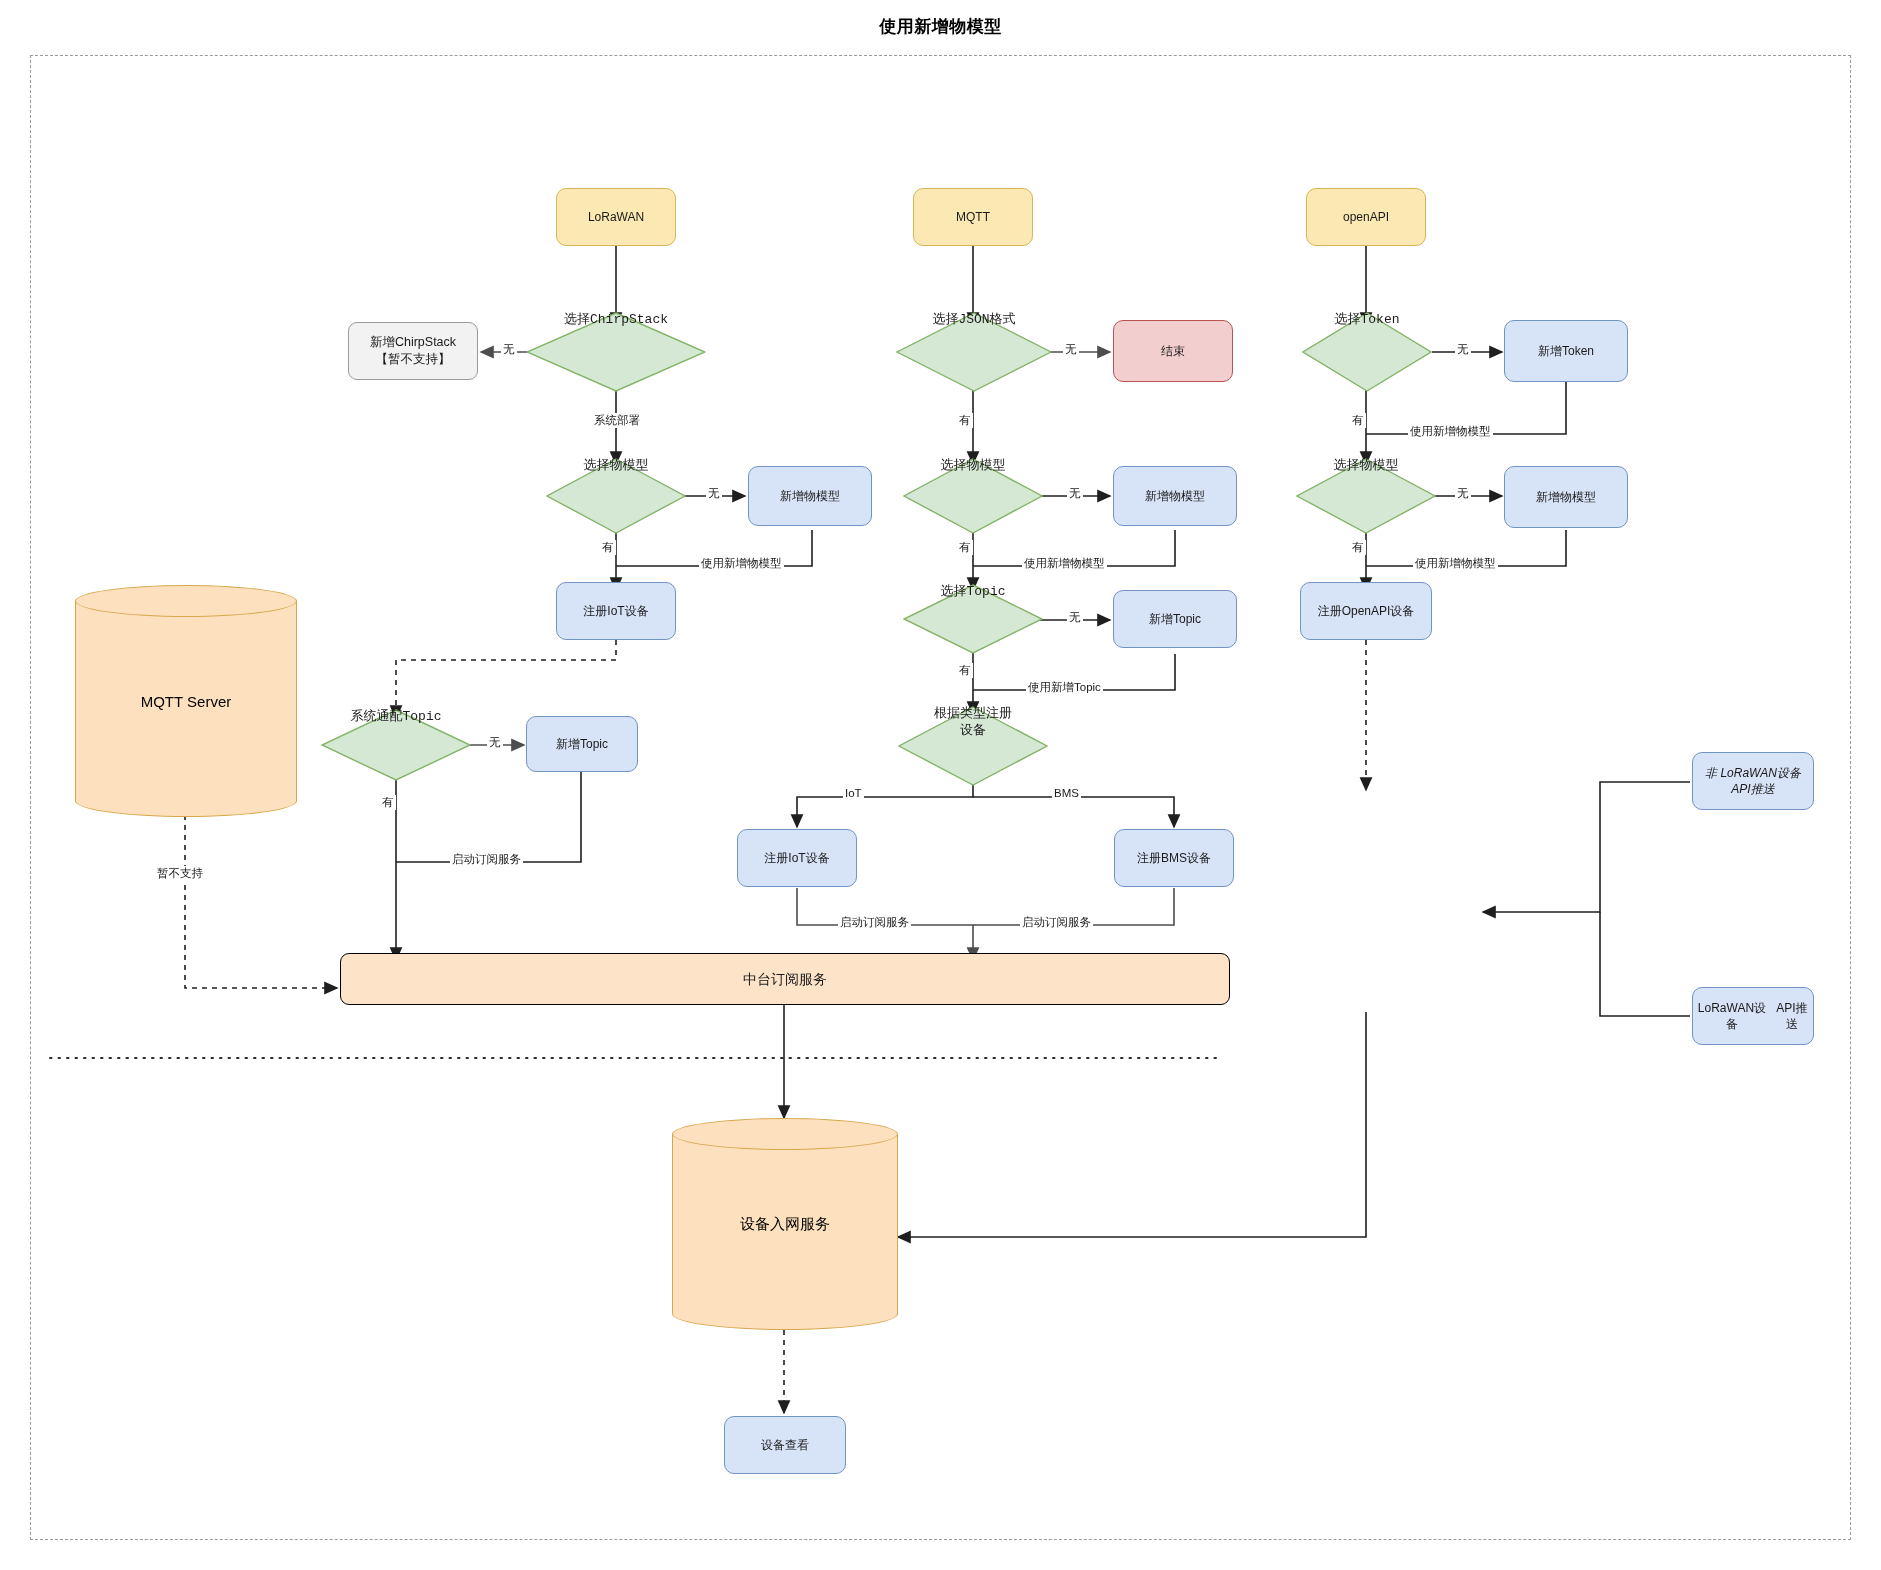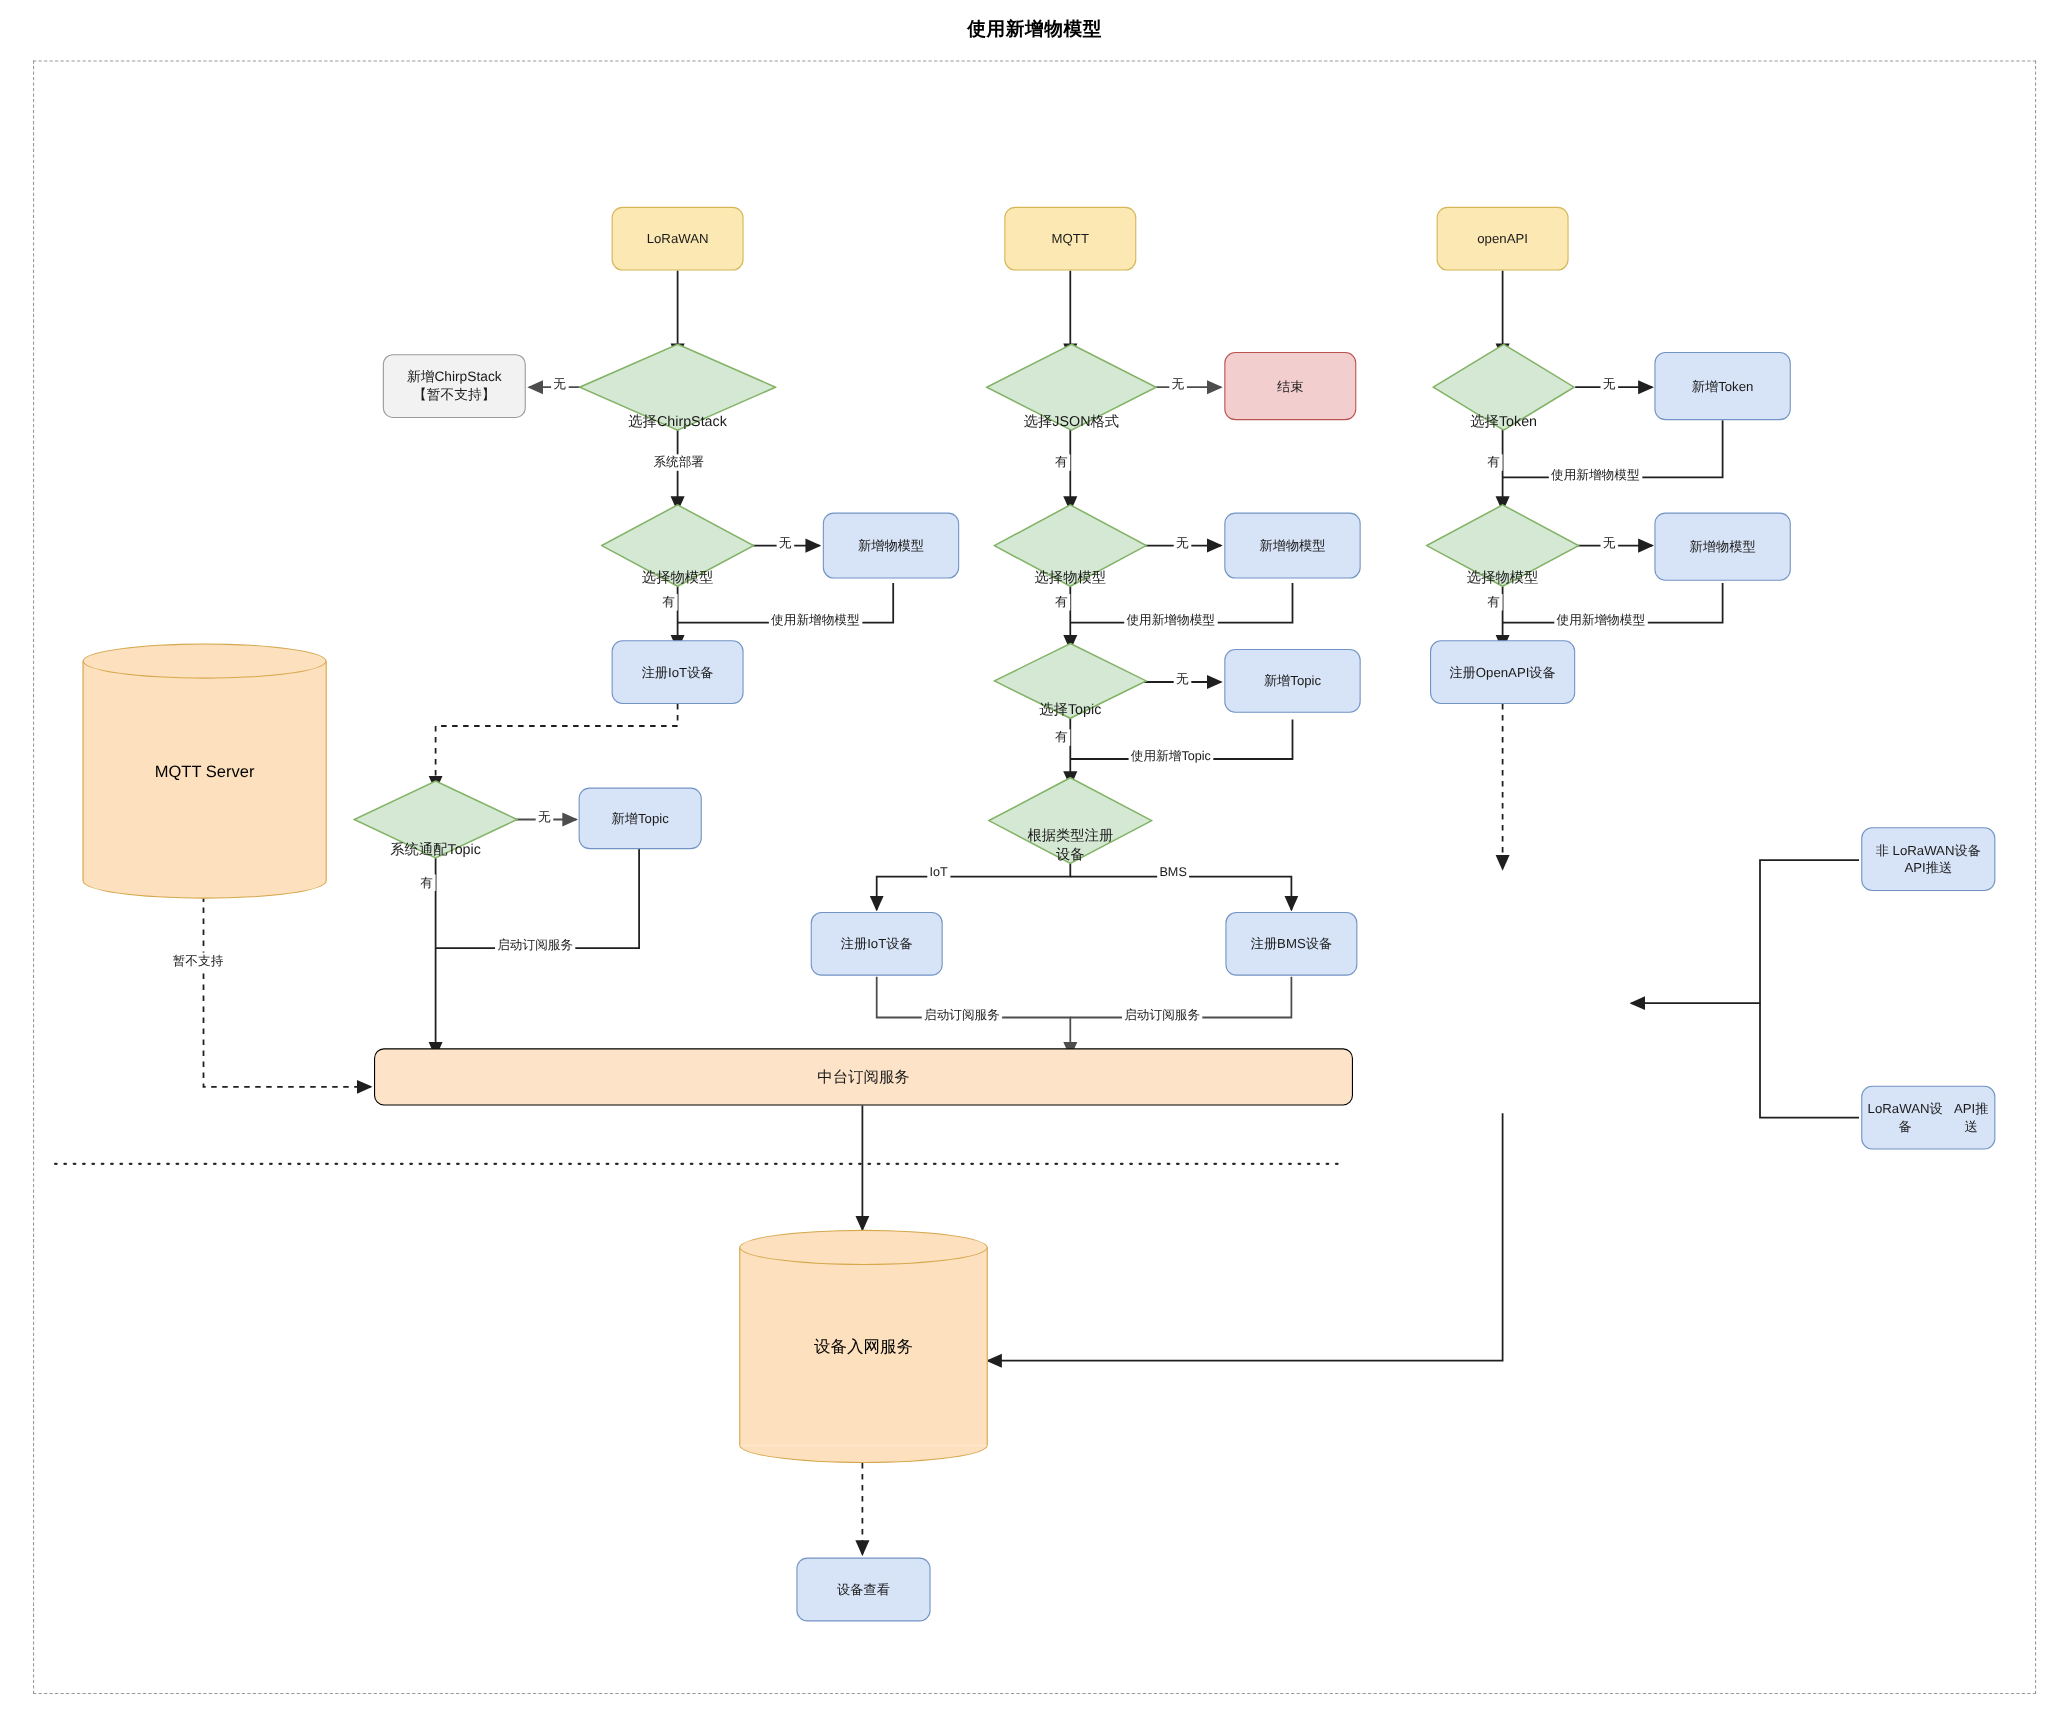--- a/index.html
+++ b/index.html
@@ -14,21 +14,21 @@
         justify-content:center;text-align:center;font-size:12px;line-height:1.35;
         color:#1a1a1a;}
   .rounded{border-radius:10px;}
   .n-start{background:#fce8b2;border:1px solid #d6b656;}
   .n-proc{background:#d7e3f7;border:1px solid #7294c4;}
   .n-gray{background:#f2f2f2;border:1px solid #9a9a9a;border-radius:9px;font-size:12.5px;}
   .n-end{background:#f3cece;border:1px solid #b85450;}
   .n-bar{background:#fde4c8;border:1px solid #000000;border-radius:9px;}
   .n-small{font-size:12px;}
   
-  .dia{position:absolute;display:flex;align-items:flex-end;justify-content:center;}
+  .dia{position:absolute;display:flex;align-items:flex-start;justify-content:center;font-family:Liberation Mono, monospace;}
   .dia .shape{position:absolute;inset:0;}
   .dia .txt{position:relative;z-index:2;font-size:13px;color:#1a1a1a;text-align:center;
             line-height:1.3;pointer-events:none;}
   
   .cyl{position:absolute;}
   .cyl .body{position:absolute;left:0;right:0;top:16px;bottom:16px;background:#fde0bd;
              border-left:1px solid #d6a84e;border-right:1px solid #d6a84e;}
   .cyl .top{position:absolute;left:0;right:0;top:0;height:32px;background:#fde0bd;
             border:1px solid #d6a84e;border-radius:50%;box-sizing:border-box;}
   .cyl .bot{position:absolute;left:0;right:0;bottom:0;height:32px;background:#fde0bd;
@@ -200,21 +200,21 @@
     <svg class="shape" viewBox="0 0 140 76" preserveAspectRatio="none">
       <polygon points="70,1 139,38 70,75 1,38" fill="#d5e8d4" stroke="#82b366" stroke-width="1.4"></polygon>
     </svg>
     <span class="txt">选择物模型</span>
   </div>
 
   <div class="node rounded n-proc" style="left:1504px;top:466px;width:124px;height:62px;">新增物模型</div>
 
   <div class="node rounded n-proc" style="left:1300px;top:582px;width:132px;height:58px;">注册OpenAPI设备</div>
 
-  <div class="node rounded n-proc n-small" style="left:1692px;top:752px;width:122px;height:58px;flex-direction:column;">
+  <div class="node rounded n-proc n-small" style="left:1692px;top:752px;width:122px;height:58px;flex-direction:column;font-style:italic;">
     <span>非 LoRaWAN设备</span>
     <span>API推送</span>
   </div>
   <div class="node rounded n-proc n-small" style="left:1692px;top:987px;width:122px;height:58px;flex-direction:row;">
     <span>LoRaWAN设备</span>
     <span>API推送</span>
   </div>
 
   <div class="cyl" style="left:75px;top:585px;width:222px;height:232px;">
     <div class="body"></div>

